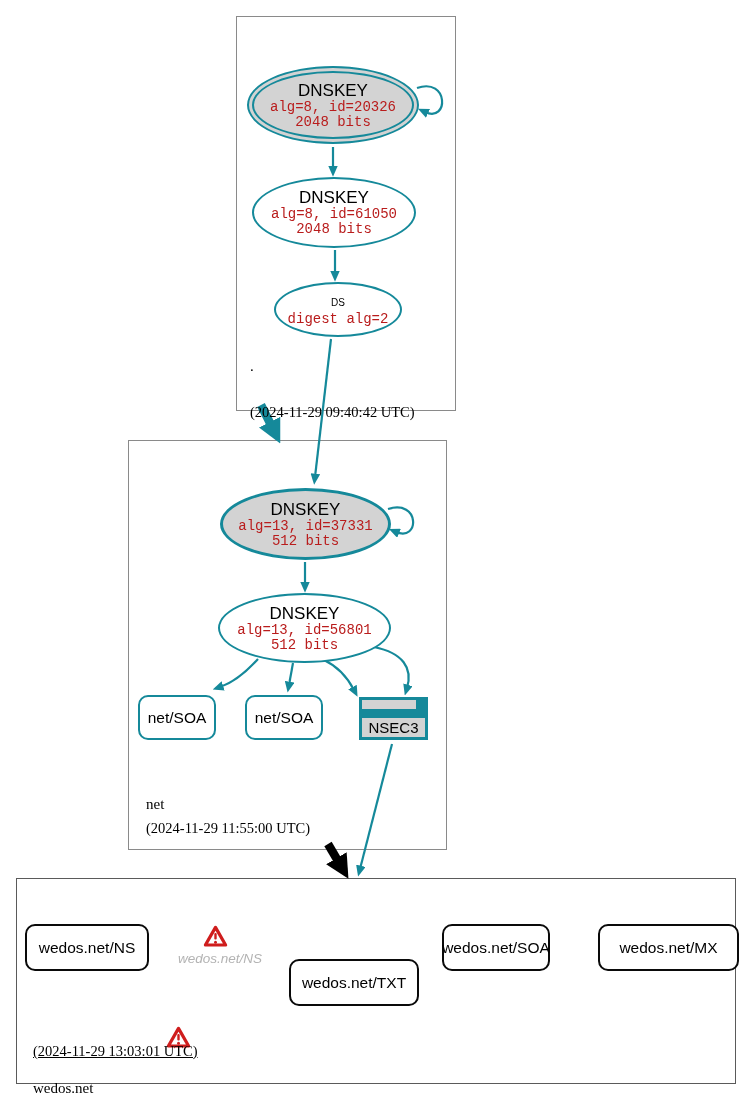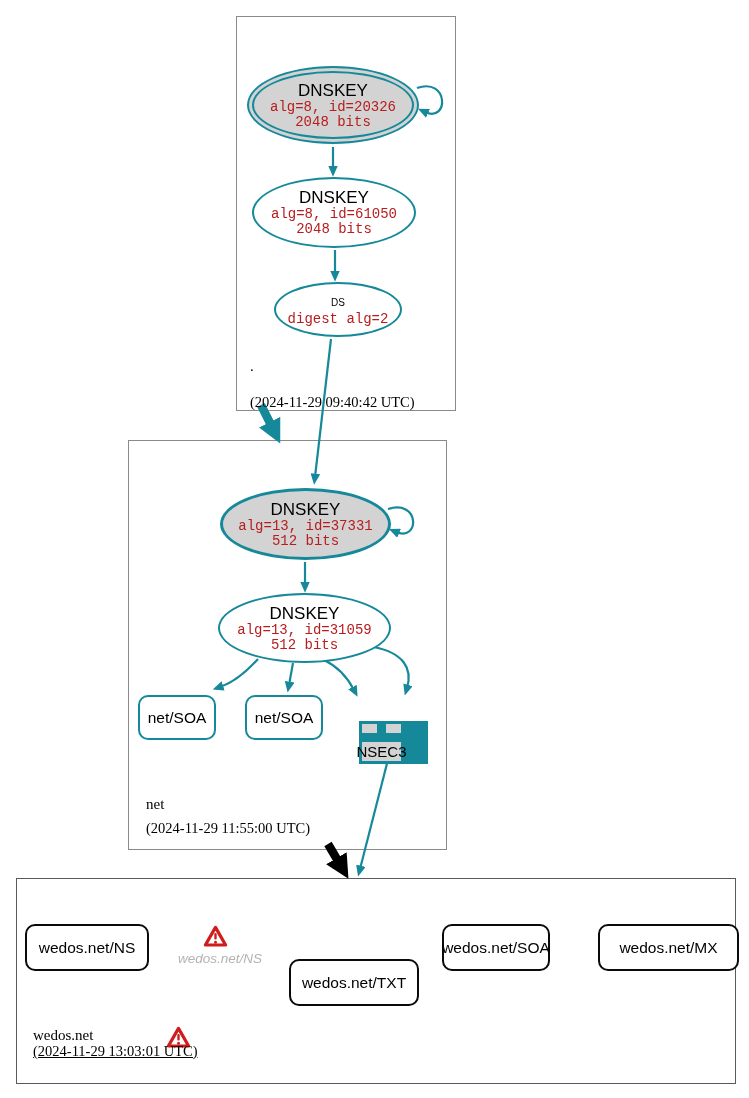--- a/index.html
+++ b/index.html
@@ -16,21 +16,21 @@
              border-radius:50%;display:flex;flex-direction:column;align-items:center;
              justify-content:center;text-align:center;box-sizing:border-box;}
   .node-title{font-size:17px;color:#000;line-height:19px;}
   .node-title.small{font-size:10px;}
   .node-detail{font-family:Liberation Mono, monospace;font-size:14px;color:#b91c1c;line-height:15px;}
   .rrset{position:absolute;border-radius:10px;display:flex;align-items:center;
          justify-content:center;font-size:15.5px;color:#000;box-sizing:border-box;background:#fff;}
   .rrset.teal{border:2.5px solid #15899a;}
   .rrset.black{border:2.5px solid #0a0a0a;}
   .nsec3{position:absolute;background:#15899a;box-sizing:border-box;padding:3px;
-         display:grid;grid-template-columns:1fr 1fr 1fr;grid-template-rows:9px 1fr;gap:9px;margin-top:24px;}
+         display:grid;grid-template-columns:1fr;grid-template-rows:9px 1fr;gap:9px;}
   .nsec3 .cell{background:#d3d3d3;}
   .nsec3 .main{grid-column:1 / span 2;display:flex;align-items:center;justify-content:center;
                font-size:15px;color:#000;}
   .zone-label{position:absolute;font-family:"Liberation Serif",serif;font-size:15px;color:#000;}
   .timestamp{position:absolute;font-family:"Liberation Serif",serif;font-size:14.5px;color:#000;}
   .warn-text{position:absolute;font-style:italic;font-size:13.5px;color:#b3b3b3;text-align:center;}
   .warn-icon{position:absolute;}
   svg.overlay{position:absolute;left:0;top:0;pointer-events:none;}
 </style>
 </head>
@@ -84,31 +84,31 @@
     <div class="node-detail">alg=8, id=61050</div>
     <div class="node-detail">2048 bits</div>
   </div>
 
   <div class="ellipse ell-teal" style="left:274px;top:282px;width:128px;height:55px;border-width:2px;">
     <div class="node-title small">DS</div>
     <div class="node-detail">digest alg=2</div>
   </div>
 
   <div class="zone-label" style="left:250px;top:358px;">.</div>
-  <div class="timestamp" style="left:250px;top:394px;">(2024-11-29 09:40:42 UTC)</div>
+  <div class="timestamp" style="left:250px;top:404px;">(2024-11-29 09:40:42 UTC)</div>
 
   <div class="ellipse ell-thick" style="left:220px;top:488px;width:171px;height:72px;">
     <div class="node-title">DNSKEY</div>
     <div class="node-detail">alg=13, id=37331</div>
     <div class="node-detail">512 bits</div>
   </div>
 
   <div class="ellipse ell-teal" style="left:218px;top:593px;width:173px;height:70px;">
     <div class="node-title">DNSKEY</div>
-    <div class="node-detail">alg=13, id=31059</div>
+    <div class="node-detail">alg=13, id=56801</div>
     <div class="node-detail">512 bits</div>
   </div>
 
   <div class="rrset teal" style="left:138px;top:695px;width:78px;height:45px;">
     <span>net/SOA</span>
   </div>
   <div class="rrset teal" style="left:245px;top:695px;width:78px;height:45px;">
     <span>net/SOA</span>
   </div>
 
@@ -137,21 +137,21 @@
   <div class="rrset black" style="left:289px;top:924px;width:130px;height:47px;margin-top:35px;">
     <span>wedos.net/TXT</span>
   </div>
   <div class="rrset black" style="left:442px;top:924px;width:108px;height:47px;">
     <span>wedos.net/SOA</span>
   </div>
   <div class="rrset black" style="left:598px;top:924px;width:141px;height:47px;">
     <span>wedos.net/MX</span>
   </div>
 
-  <div class="zone-label" style="left:33px;top:1027px;">wedos.net</div>
+  <div class="zone-label" style="left:33px;top:1080px;">wedos.net</div>
 
   <div class="warn-icon" style="left:166px;top:1026px;width:25px;height:23px;">
     <svg width="25" height="23" viewBox="0 0 25 23">
       <path d="M12.5 2.4 L22.6 20 L2.4 20 Z" fill="#fdfdfd" stroke="#cf1d1d" stroke-width="3.2" stroke-linejoin="round"></path>
       <rect x="11.3" y="8" width="2.4" height="6.6" rx="1" fill="#cf1d1d"></rect>
       <circle cx="12.5" cy="17.2" r="1.5" fill="#cf1d1d"></circle>
     </svg>
   </div>
 
   <div class="timestamp" style="left:33px;top:1043px;text-decoration:underline;">(2024-11-29 13:03:01 UTC)</div>

